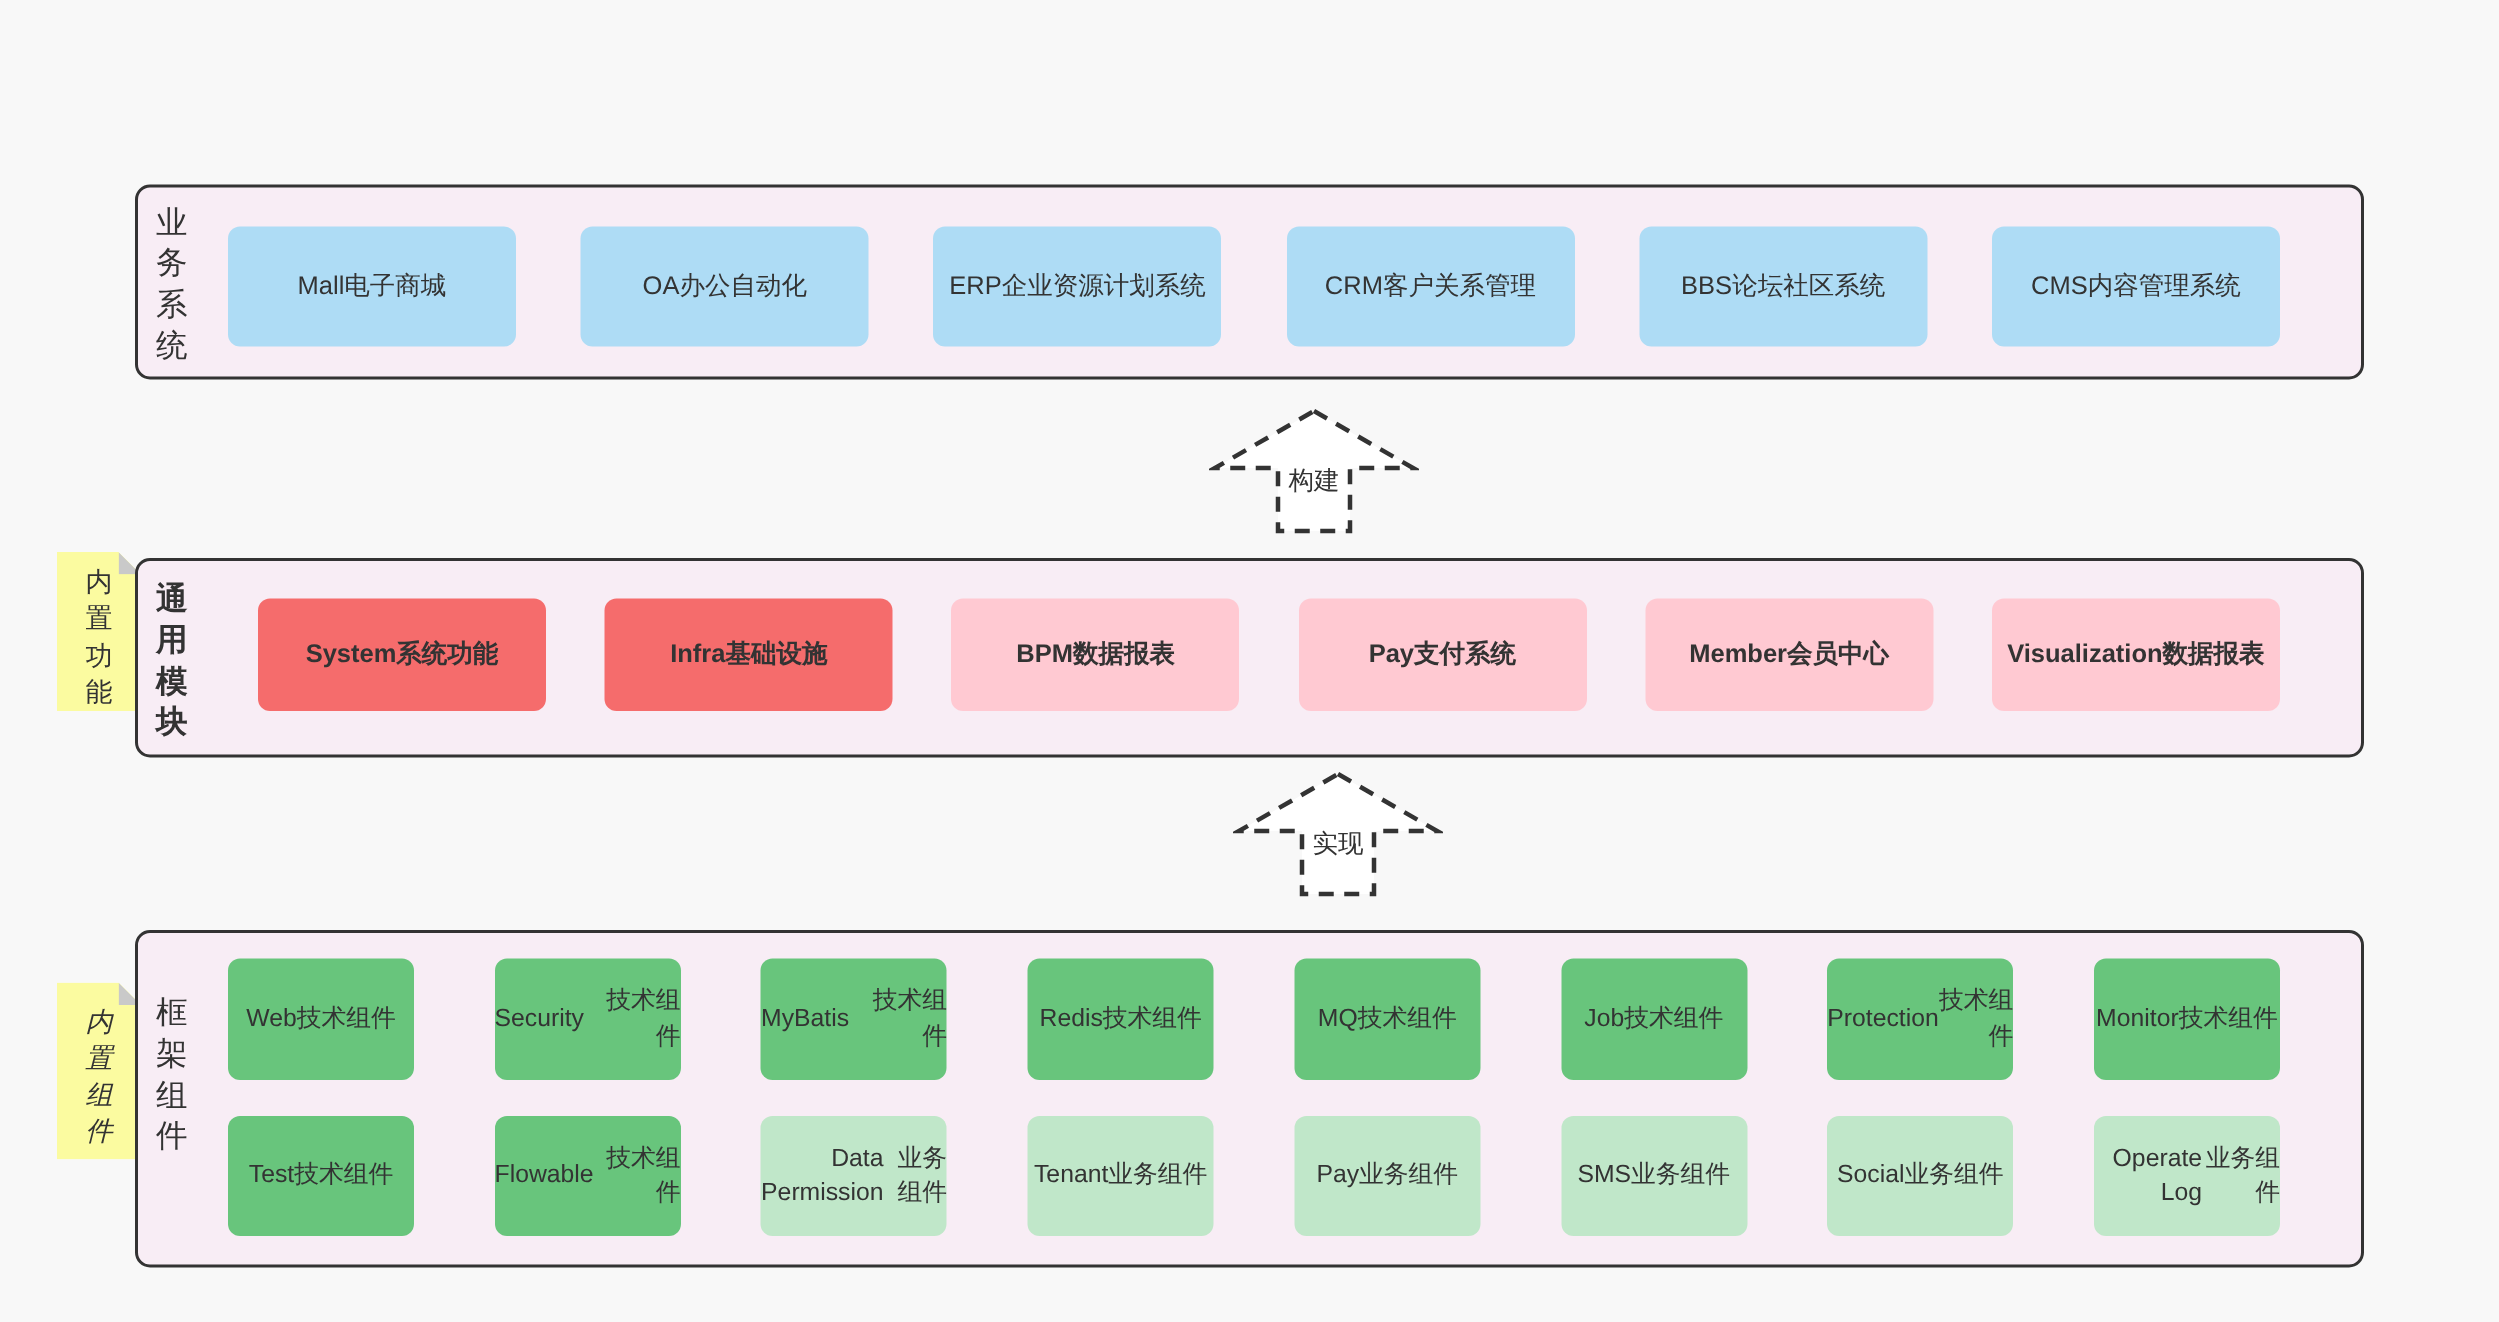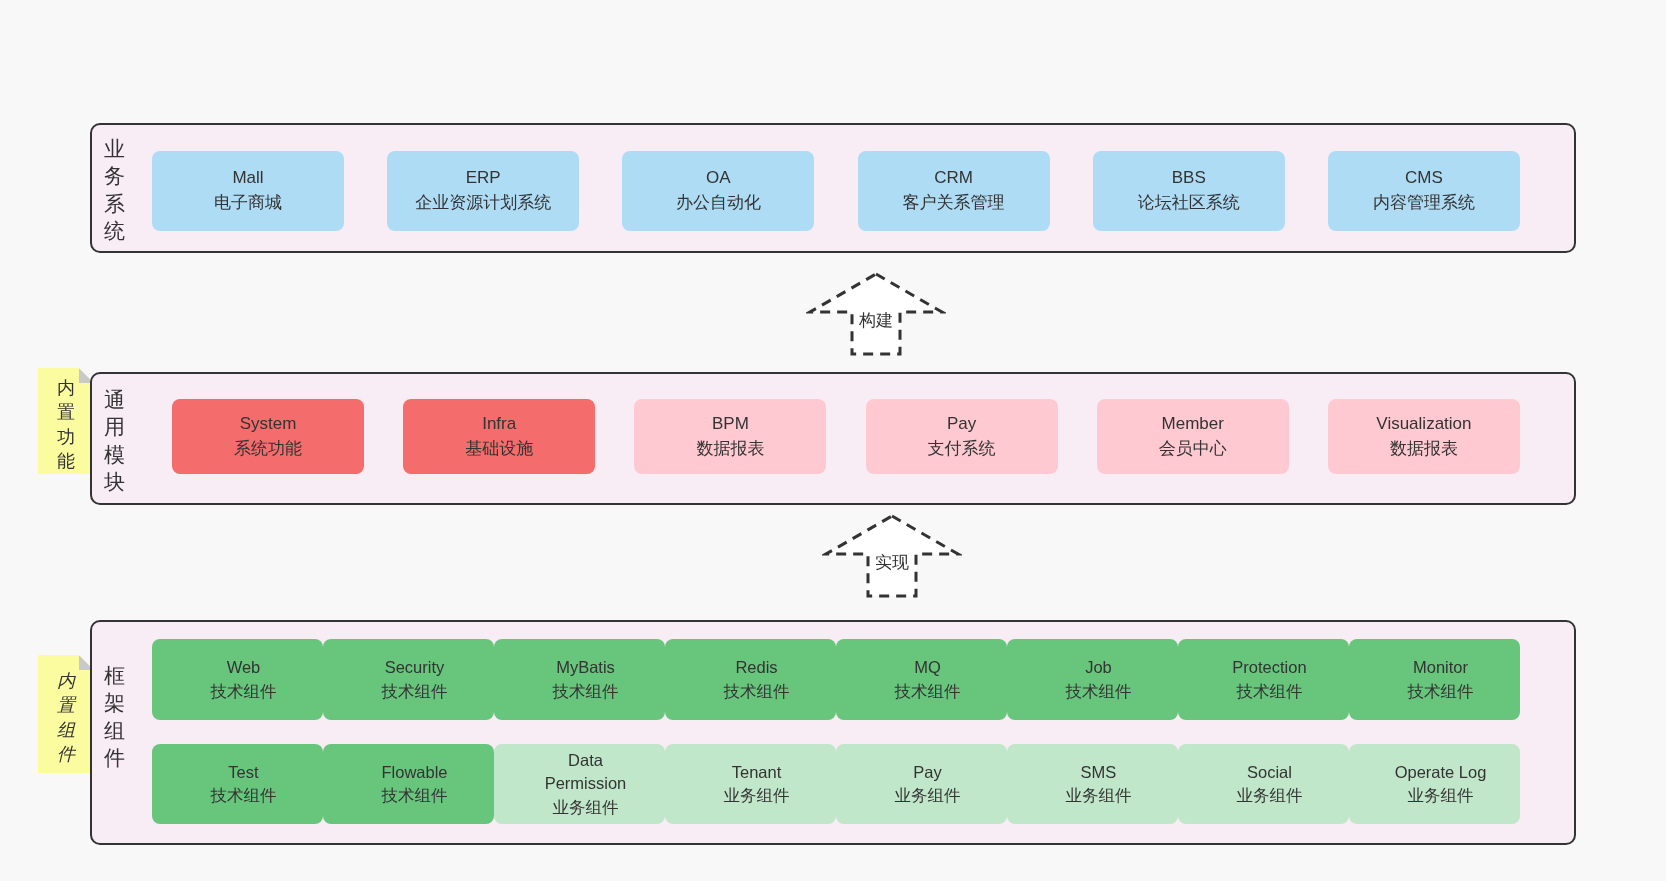--- a/index.html
+++ b/index.html
@@ -12,44 +12,44 @@
     overflow:hidden;
   }
   .band{
     position:absolute;left:90px;width:1486px;
     background:var(--band-bg,#f8edf5);
     border:2px solid var(--line,#333);
     border-radius:10px;
     z-index:2;box-sizing:border-box;
   }
   #band1{top:123px;height:130px;}
-  #band2{top:372px;height:133px;}
+  #band2{top:372px;height:133px;font-weight:bold;}
   #band3{top:620px;height:225px;}
   .vlabel{
     position:absolute;left:12px;width:24px;
     font-size:21px;line-height:1.3;
     word-break:break-all;text-align:left;
   }
   #band1 .vlabel{top:10px;}
   #band2 .vlabel{top:12px;}
   #band3 .vlabel{top:40px;}
   .row{
     position:absolute;left:60px;right:54px;
     display:flex;justify-content:space-between;
   }
   #band1 .row{top:26px;height:80px;}
   #band2 .row{top:25px;height:75px;padding-left:20px;}
   #band3 .row-1{top:17px;height:81px;}
   #band3 .row-2{top:122px;height:80px;}
   .box{
     width:192px;border-radius:8px;
-    display:flex;flex-direction:column;justify-content:center;align-items:center;
-    text-align:center;font-size:17px;line-height:1.45;
-  }
-  #band3 .box{width:160px;font-size:16.5px;line-height:1.4;padding-left:12px;}
+    display:flex;flex-direction:row;justify-content:center;align-items:center;
+    text-align:right;font-size:17px;line-height:1.45;
+  }
+  #band3 .box{width:124px;font-size:16.5px;line-height:1.4;}
   #band3 .box .box-name{max-width:112px;}
   .box.blue{background:var(--blue,#aedcf5);}
   .box.red{background:var(--red,#f56c6c);}
   .box.pink{background:var(--pink,#ffc9d2);}
   .box.green{background:var(--green,#68c57c);}
   .box.lightgreen{background:var(--lightgreen,#c0e7c9);}
   .sticky{
     position:absolute;width:56px;
     background:var(--sticky,#fbfba0);
     z-index:1;
@@ -84,26 +84,26 @@
 <div class="page">
 
   <div class="band" id="band1">
     <div class="vlabel">业务系统</div>
     <div class="row">
       <div class="box blue">
         <div class="box-name">Mall</div>
         <div class="box-desc">电子商城</div>
       </div>
       <div class="box blue">
+        <div class="box-name">OA</div>
+        <div class="box-desc">办公自动化</div>
+      </div>
+      <div class="box blue">
         <div class="box-name">ERP</div>
         <div class="box-desc">企业资源计划系统</div>
-      </div>
-      <div class="box blue">
-        <div class="box-name">OA</div>
-        <div class="box-desc">办公自动化</div>
       </div>
       <div class="box blue">
         <div class="box-name">CRM</div>
         <div class="box-desc">客户关系管理</div>
       </div>
       <div class="box blue">
         <div class="box-name">BBS</div>
         <div class="box-desc">论坛社区系统</div>
       </div>
       <div class="box blue">

